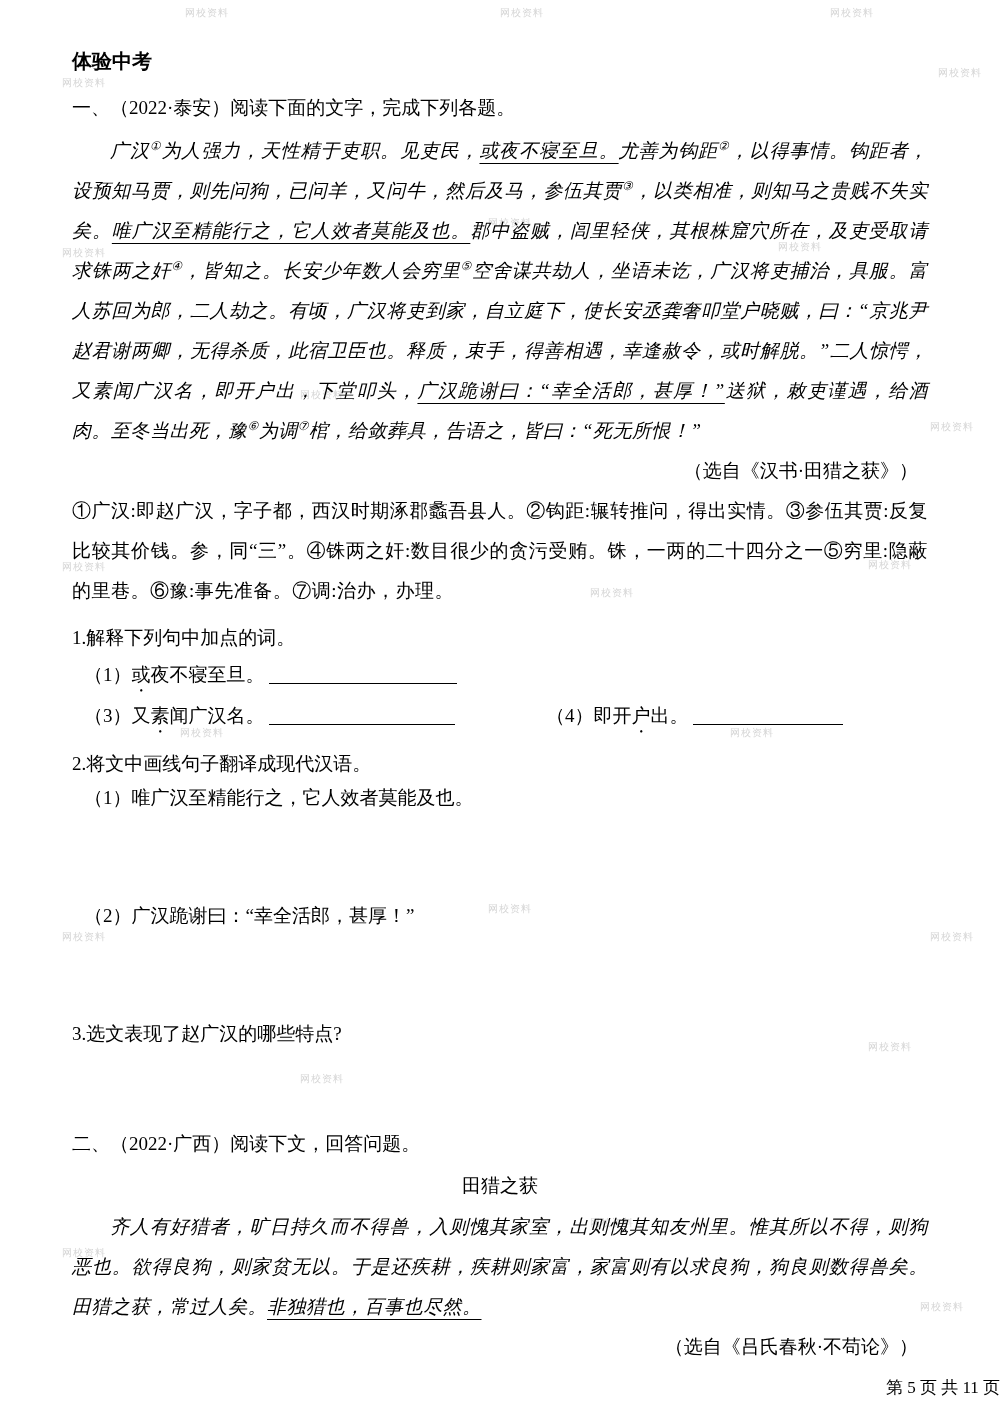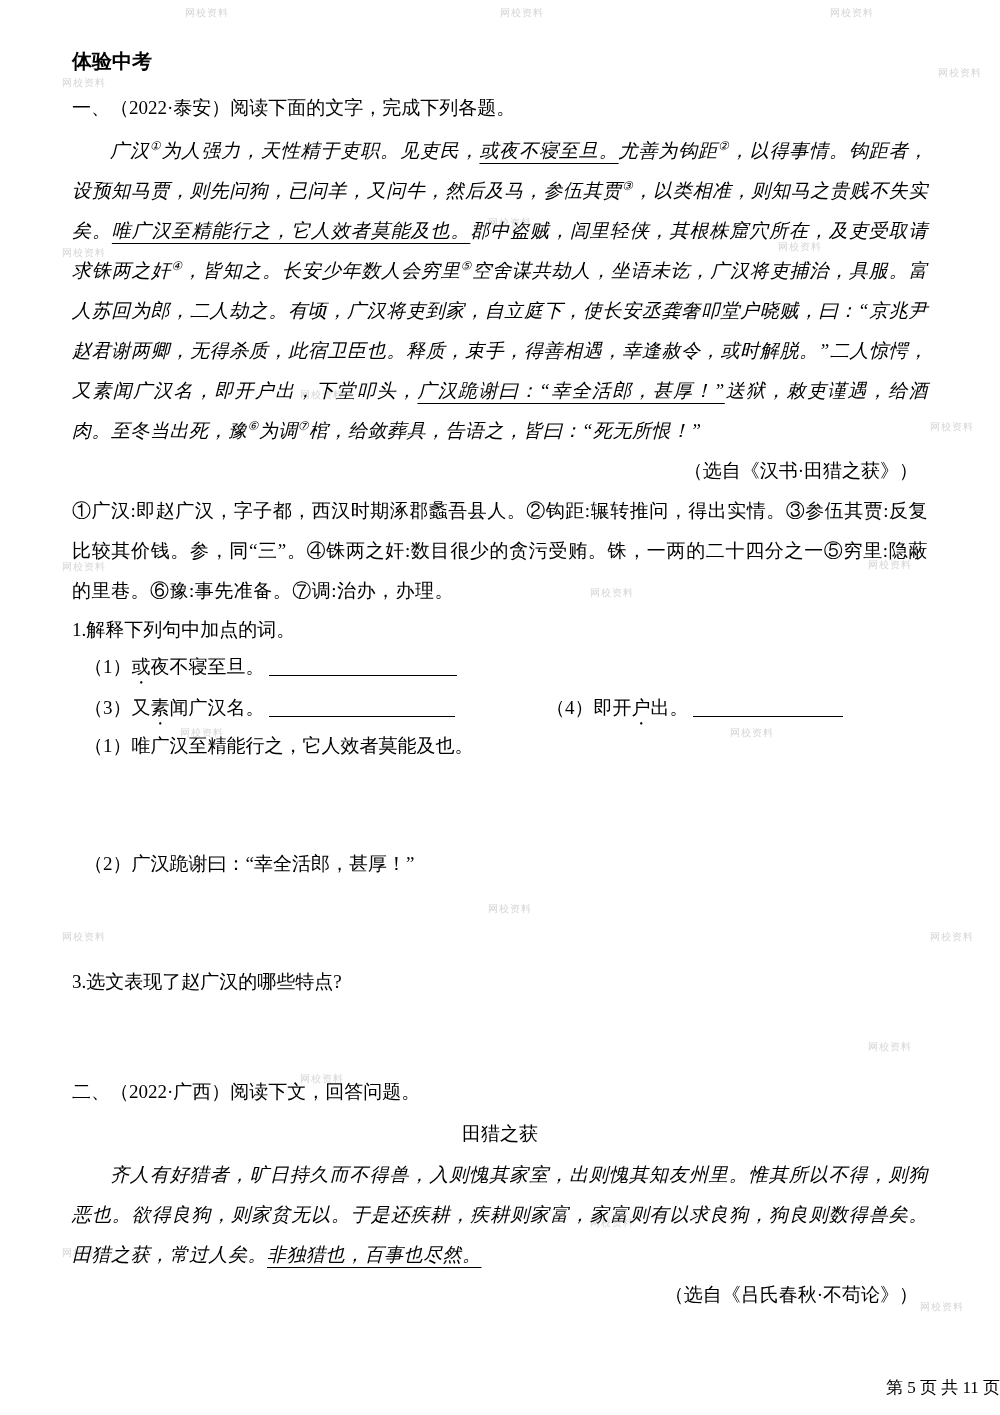--- a/index.html
+++ b/index.html
@@ -41,21 +41,21 @@
   }
   .source { font-size: 19px; line-height: 40px; text-align: right; padding-right: 10px; }
   .u { text-decoration: underline; text-underline-offset: 6px; text-decoration-thickness: 1px; }
   sup { font-size: 12px; line-height: 0; vertical-align: super; }
   .dot {
     -webkit-text-emphasis: filled dot;
     text-emphasis: filled dot;
     -webkit-text-emphasis-position: under;
     text-emphasis-position: under right;
   }
-  .q-title { margin-top: 2px; }
+  .q-title { margin-top: 10px; }
   .q-row { display: flex; font-size: 19px; line-height: 40px; padding-left: 12px; }
   .q-col-l { flex: 0 0 462px; }
   .q-col-r { flex: 1; }
   .blank {
     display: inline-block;
     border-bottom: 1px solid #000;
     height: 20px;
     vertical-align: -3px;
     margin-left: 4px;
   }
@@ -123,20 +123,21 @@
 
   <div class="q-row">
     <div class="q-col-l">
       <span><span>（3）又</span><span class="dot">素</span><span>闻广汉名。</span></span><span class="blank" style="width:186px"></span>
     </div>
     <div class="q-col-r">
       <span><span>（4）即开</span><span class="dot">户</span><span>出。</span></span><span class="blank" style="width:150px"></span>
     </div>
   </div>
 
+  <div class="line q-title">2.将文中画线句子翻译成现代汉语。</div>
 
   <div class="line sub gap-lg">（1）唯广汉至精能行之，它人效者莫能及也。</div>
 
   <div class="line sub gap-lg">（2）广汉跪谢曰：“幸全活郎，甚厚！”</div>
 
   <div class="line gap-md">3.选文表现了赵广汉的哪些特点?</div>
 
   <div class="line intro">二、（2022·广西）阅读下文，回答问题。</div>
 
   <div class="center-title">田猎之获</div>

